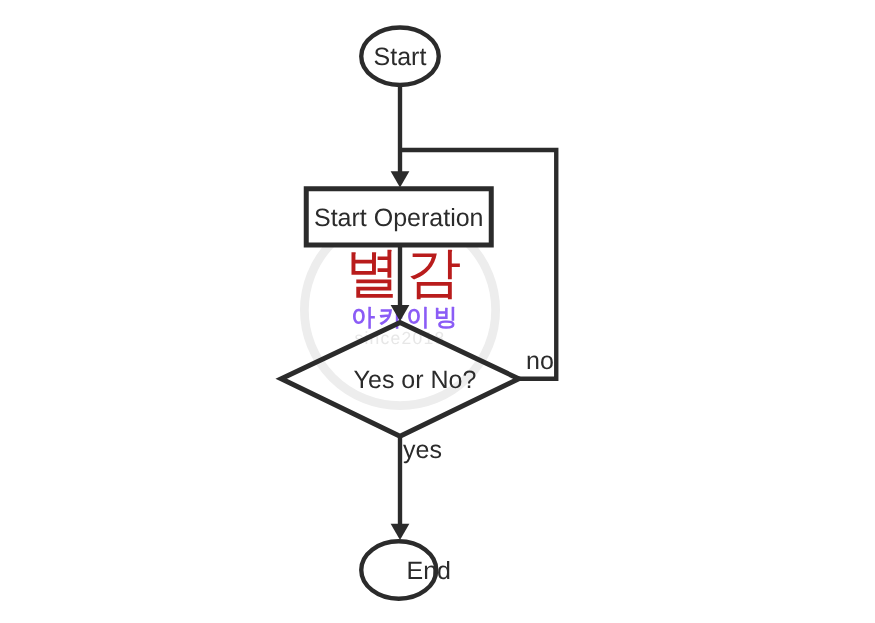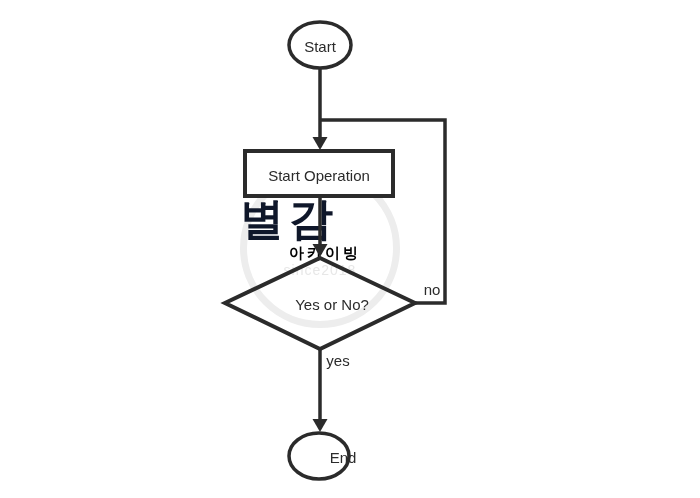--- a/index.html
+++ b/index.html
@@ -17,46 +17,46 @@
     position: absolute;
     left: 240px; top: 168px;
     width: 160px; height: 160px;
     border: 7px solid #ededed;
     border-radius: 50%;
     box-sizing: border-box;
   }
   .wm-title {
     position: absolute;
     left: 240px; top: 197px; width: 170px;
-    text-align: left;
-    font-size: 44px; font-weight: bold; letter-spacing: 5px;
-    color: #0f172a; line-height: 1;
+    text-align: center;
+    font-size: 44px; font-weight: normal; letter-spacing: 5px;
+    color: #b91c1c; line-height: 1;
   }
   .wm-subtitle {
     position: absolute;
     left: 240px; top: 245px; width: 170px;
     text-align: center;
-    font-size: 15px; font-weight: bold; letter-spacing: 3px;
-    color: #000000; line-height: 1;
+    font-size: 19px; font-weight: bold; letter-spacing: 3px;
+    color: #8b5cf6; line-height: 1;
   }
   .wm-caption {
     position: absolute;
     left: 240px; top: 263px; width: 160px;
     text-align: center;
     font-size: 14px; letter-spacing: 1px;
     color: #e7e7e7; line-height: 1;
   }
   
   #diagram-svg { position: absolute; inset: 0; z-index: 2; }
   
   .node-label, .edge-label {
     position: absolute;
     z-index: 3;
     color: #2b2b2b;
-    font-size: 15px;
+    font-size: 20px;
     line-height: 1;
     white-space: nowrap;
     transform: translate(-50%, -50%);
   }
   #label-start    { left: 320px; top: 46px;  }
   #label-op       { left: 319px; top: 175px; }
   #label-decision { left: 332px; top: 304px; }
   #label-end      { left: 319px; top: 457px; margin-left: 24px; }
   #label-no       { left: 432px; top: 289px; }
   #label-yes      { left: 338px; top: 360px; }

